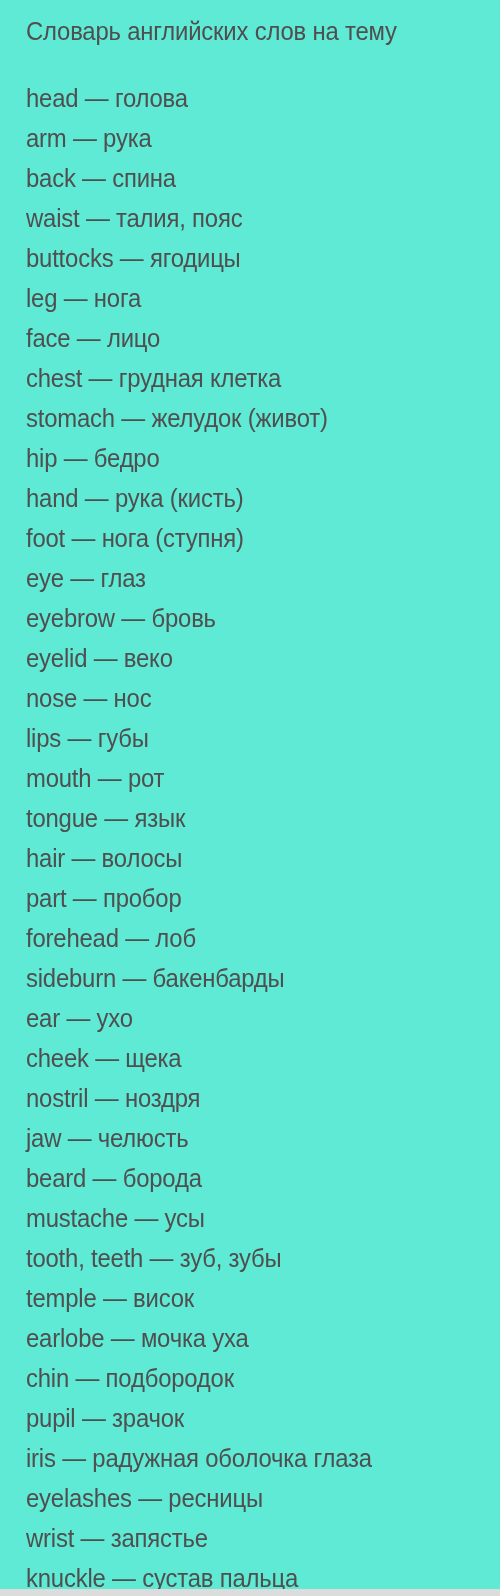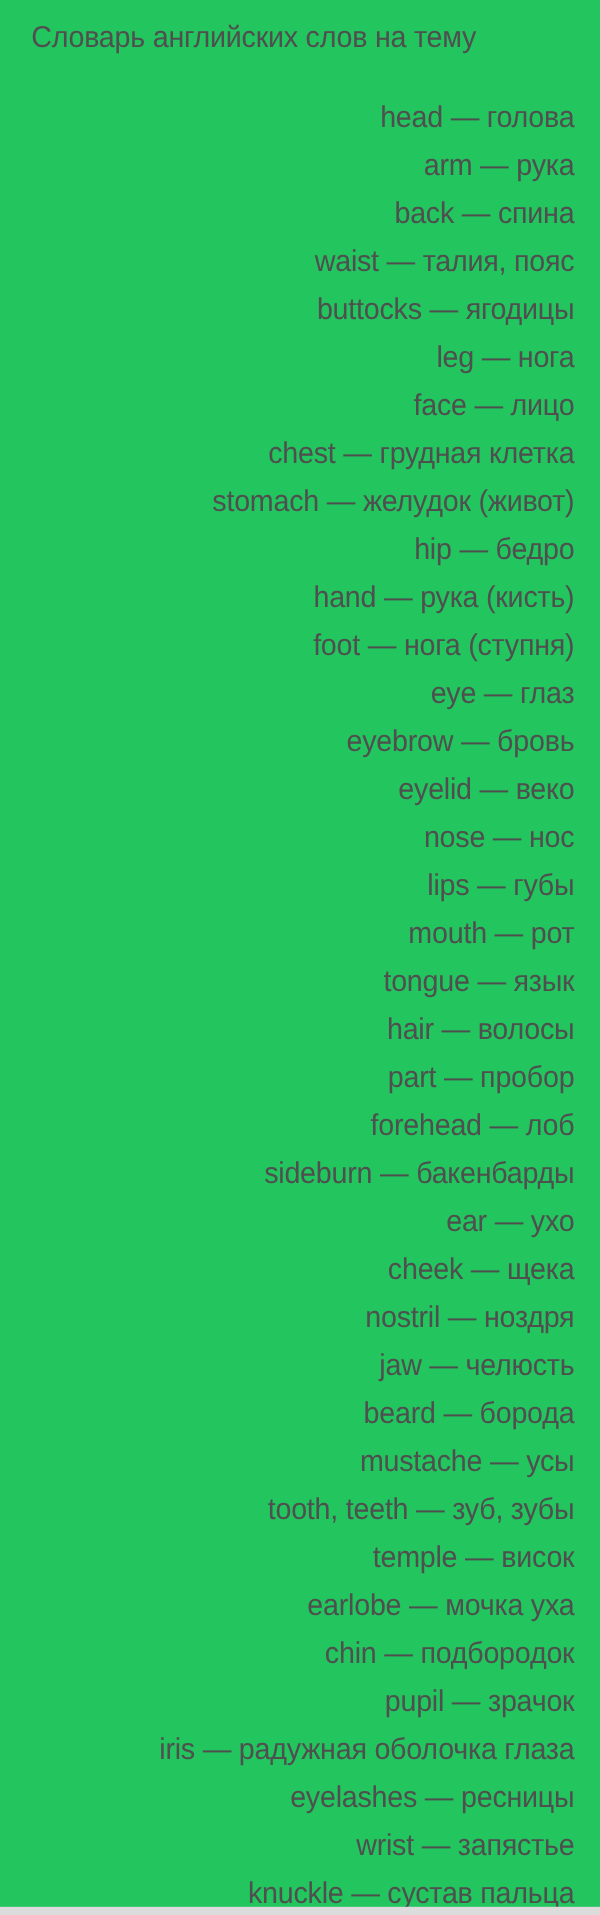--- a/index.html
+++ b/index.html
@@ -12,24 +12,23 @@
     background: #d1d1d1;
     font-family: "Liberation Sans", "DejaVu Sans", sans-serif;
     overflow: hidden;
     position: relative;
   }
   #page {
     position: absolute;
     top: 0; left: 0;
     width: 500px;
     height: 1596px;
-    background: #22c55e;
+    background: #5eead4;
     box-sizing: border-box;
     overflow: hidden;
-    text-align: right;
   }
   .vocab-title {
     position: absolute;
     left: 26px;
     top: 15px;
     font-size: 25px;
     line-height: 32px;
     color: #4f4f4f;
     white-space: nowrap;
     font-weight: 400;

